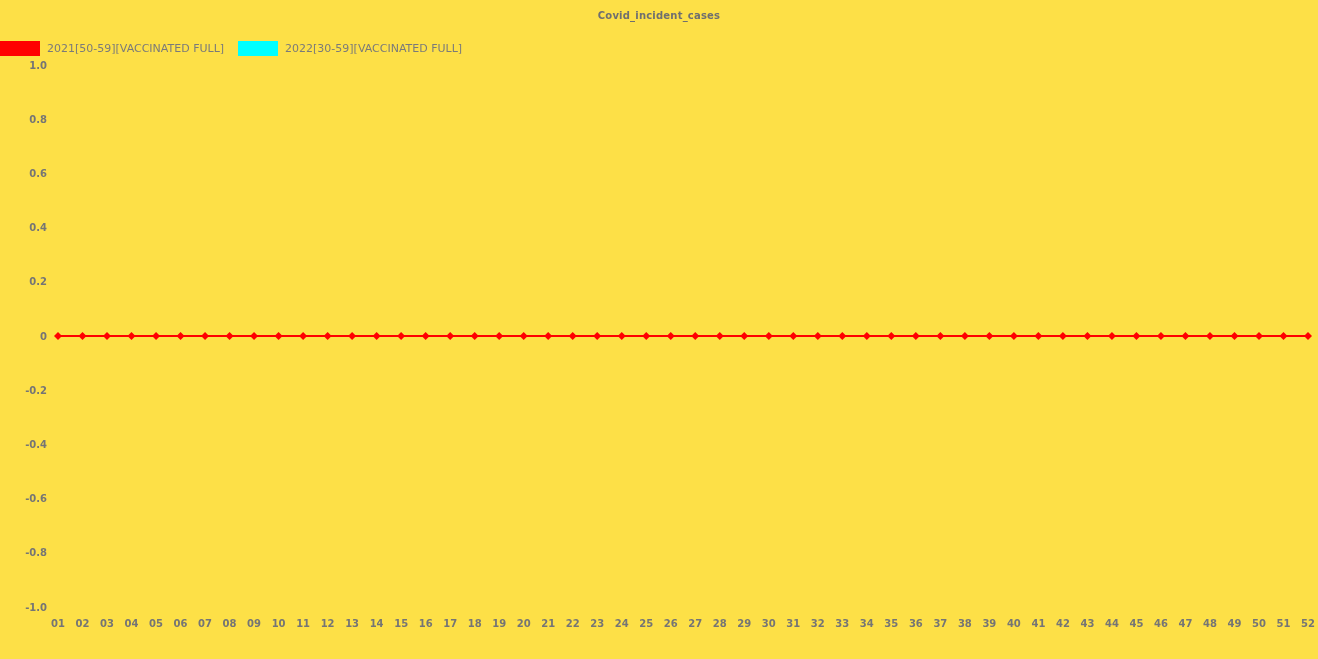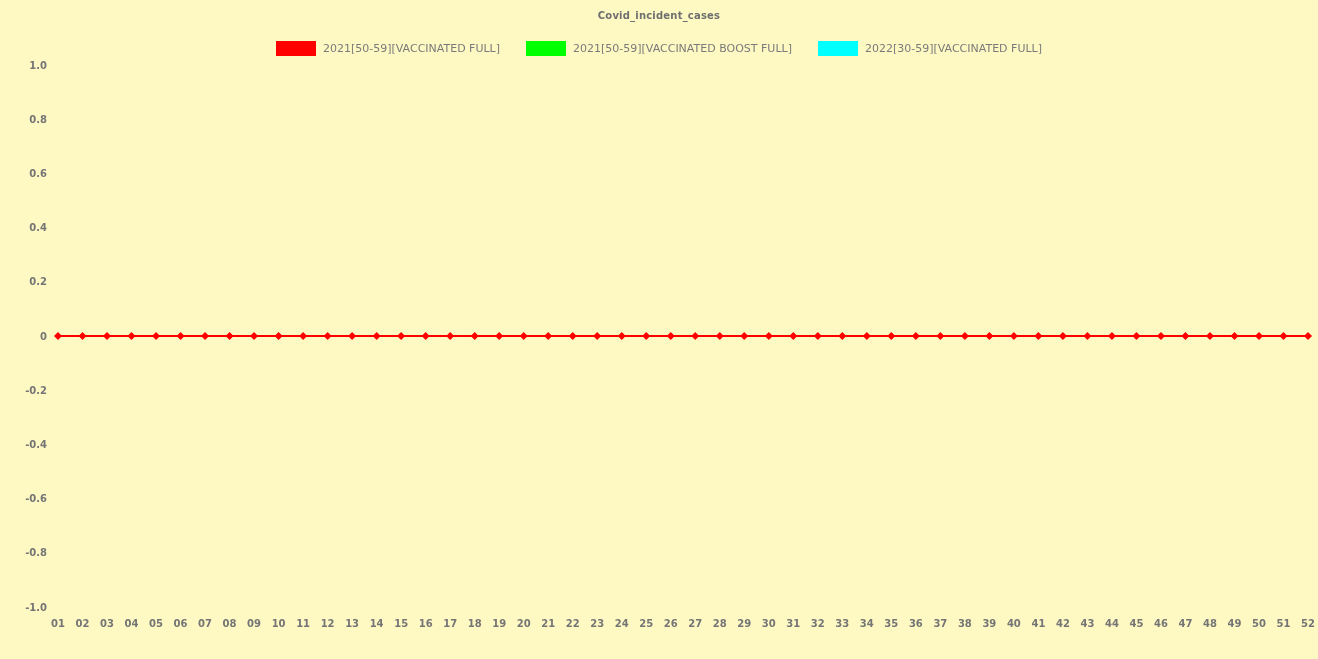--- a/index.html
+++ b/index.html
@@ -8,42 +8,41 @@
     background: #000000;
     width: 1318px;
     height: 659px;
     overflow: hidden;
     font-family: "DejaVu Sans", sans-serif;
   }
   .page {
     position: relative;
     width: 1318px;
     height: 659px;
-    background: #fef9c3;
+    background: #fde047;
   }
   .chart-title {
     position: absolute;
     top: 10px;
     left: 0;
     width: 100%;
     text-align: center;
     font-size: 10px;
     font-weight: bold;
     color: #6f6f6f;
     letter-spacing: 0.2px;
   }
   .legend {
     position: absolute;
     top: 41px;
     left: 0;
     width: 100%;
     display: flex;
-    justify-content: center;
     align-items: center;
-    column-gap: 26px;
+    column-gap: 14px;
   }
   .legend-item {
     display: flex;
     align-items: center;
     column-gap: 7px;
   }
   .legend-swatch {
     width: 40px;
     height: 15px;
     display: inline-block;
@@ -67,24 +66,20 @@
 </style>
 </head>
 <body>
 
 <div class="page">
   <div class="chart-title">Covid_incident_cases</div>
   <div class="legend" id="legend">
       <span class="legend-item">
         <span class="legend-swatch" style="background: rgb(255, 0, 0);"></span>
         <span class="legend-label">2021[50-59][VACCINATED FULL]</span>
-      </span>
-      <span class="legend-item">
-        <span class="legend-swatch" style="background: rgb(0, 255, 0);"></span>
-        <span class="legend-label">2021[50-59][VACCINATED BOOST FULL]</span>
       </span>
       <span class="legend-item">
         <span class="legend-swatch" style="background: rgb(0, 255, 255);"></span>
         <span class="legend-label">2022[30-59][VACCINATED FULL]</span>
       </span>
     </div>
   <svg class="plot" id="plot" width="1318" height="659">
       <text x="47" y="68.5" text-anchor="end" class="tick-text">1.0</text>
       <text x="47" y="122.69999999999999" text-anchor="end" class="tick-text">0.8</text>
       <text x="47" y="176.9" text-anchor="end" class="tick-text">0.6</text>

